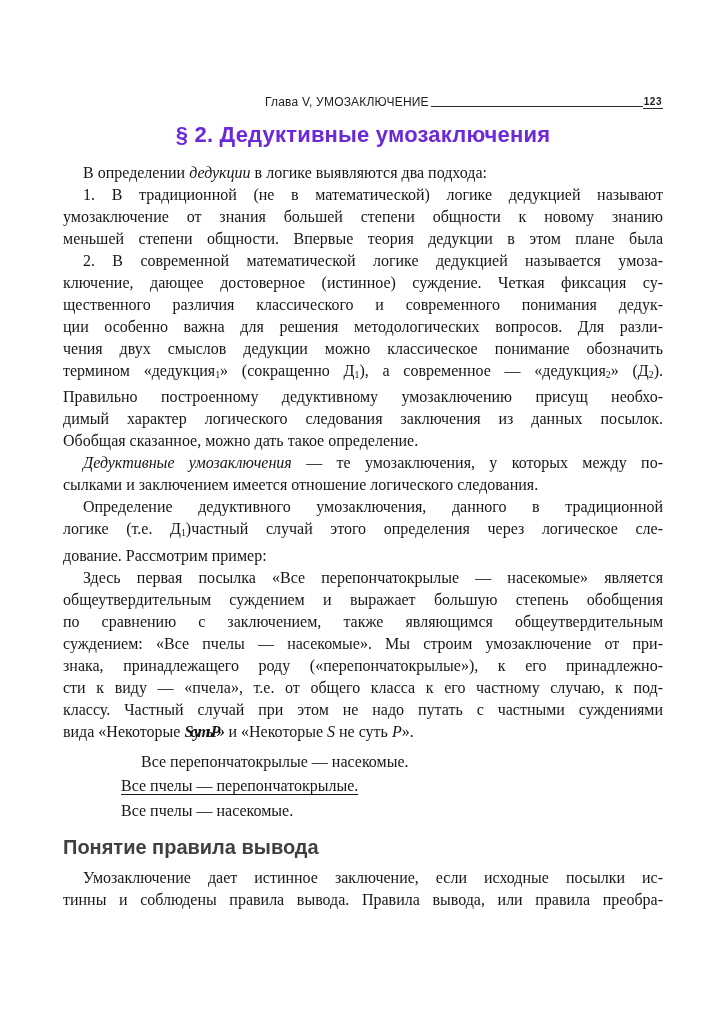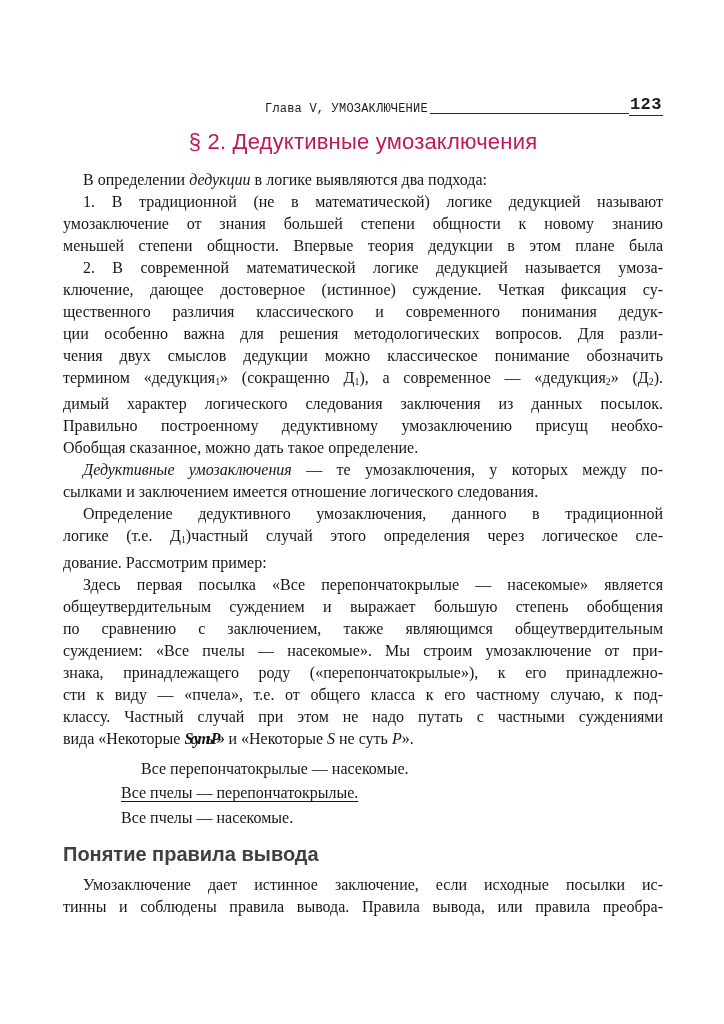--- a/index.html
+++ b/index.html
@@ -7,35 +7,35 @@
   .page {
     position:relative; width:724px; height:1024px; margin:0 auto;
     background:#ffffff; color:#111; overflow:hidden;
   }
   .content { position:absolute; left:63px; top:0; width:600px; }
 
   
   .runhead {
     margin-top:95px; padding-left:202px;
     display:flex; align-items:flex-end;
-    font-family:Liberation Mono, monospace;
+    font-family:Liberation Sans, sans-serif;
     font-size:12px; color:#1c1c1c; letter-spacing:0.2px;
     white-space:nowrap;
   }
   .runhead .rule { flex:1 1 auto; border-bottom:1.4px solid #2a2a2a; margin:0 0 2px 2px; }
   .runhead .pagenum {
-    font-weight:bold; font-size:17px; letter-spacing:0.5px;
+    font-weight:bold; font-size:10px; letter-spacing:0.5px;
     border-bottom:1.4px solid #2a2a2a; padding:0 1px 1px 1px;
   }
 
   
   .title {
     margin-top:13px; text-align:center;
     font-family:"Liberation Sans", sans-serif;
-    font-weight:normal; font-size:22px; color:#be185d;
+    font-weight:bold; font-size:22px; color:#6d28d9;
     letter-spacing:0.2px;
   }
 
   
   .body { margin-top:14px; font-size:16px; line-height:22px; color:#161616; }
   .para .line { text-align:justify; text-align-last:justify; }
   .para .line.endp { text-align-last:left; }
   .para .line:first-child { text-indent:20px; }
   .run-i { font-style:italic; }
   .run-sub { font-size:0.62em; vertical-align:-0.25em; letter-spacing:0; }
@@ -79,22 +79,22 @@
           <div class="line"><span>умозаключение от знания большей степени общности к новому знанию</span></div>
           <div class="line"><span>меньшей степени общности. Впервые теория дедукции в этом плане была</span></div>
         </div>
         <div class="para">
           <div class="line"><span>2. В современной математической логике дедукцией называется умоза-</span></div>
           <div class="line"><span>ключение, дающее достоверное (истинное) суждение. Четкая фиксация су-</span></div>
           <div class="line"><span>щественного различия классического и современного понимания дедук-</span></div>
           <div class="line"><span>ции особенно важна для решения методологических вопросов. Для разли-</span></div>
           <div class="line"><span>чения двух смыслов дедукции можно классическое понимание обозначить</span></div>
           <div class="line"><span>термином «дедукция</span><span class="run-sub">1</span><span>» (сокращенно Д</span><span class="run-sub">1</span><span>), а современное — «дедукция</span><span class="run-sub">2</span><span>» (Д</span><span class="run-sub">2</span><span>).</span></div>
+          <div class="line"><span>Правильно построенному дедуктивному умозаключению присущ необхо-</span></div>
           <div class="line"><span>димый характер логического следования заключения из данных посылок.</span></div>
-          <div class="line"><span>Правильно построенному дедуктивному умозаключению присущ необхо-</span></div>
           <div class="line endp"><span>Обобщая сказанное, можно дать такое определение.</span></div>
         </div>
         <div class="para">
           <div class="line"><span class="run-i">Дедуктивные умозаключения</span><span> — те умозаключения, у которых между по-</span></div>
           <div class="line endp"><span>сылками и заключением имеется отношение логического следования.</span></div>
         </div>
         <div class="para">
           <div class="line"><span>Определение дедуктивного умозаключения, данного в традиционной</span></div>
           <div class="line"><span>логике (т.е. Д</span><span class="run-sub">1</span><span>)частный случай этого определения через логическое сле-</span></div>
           <div class="line endp"><span>дование. Рассмотрим пример:</span></div>

